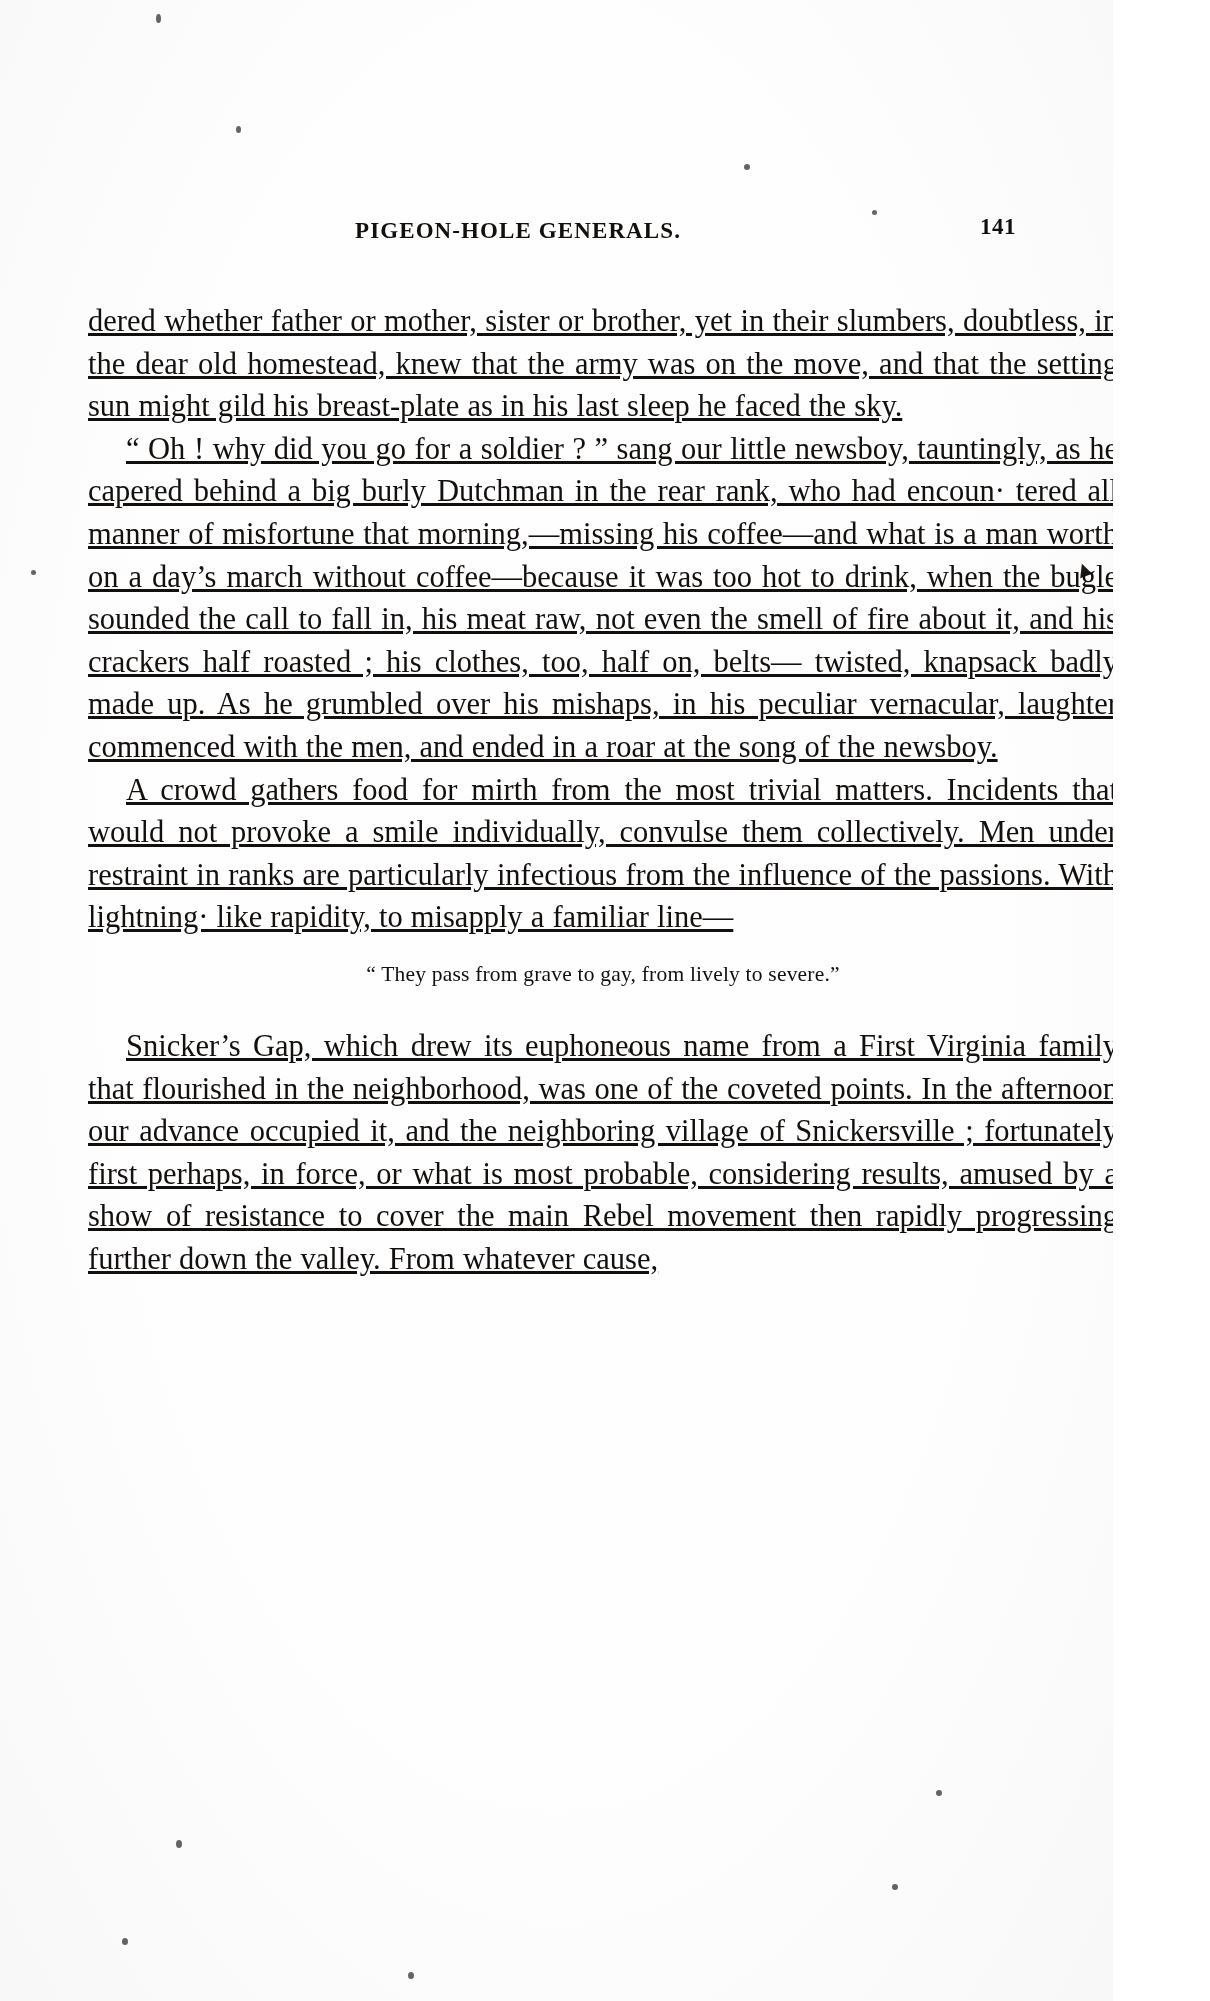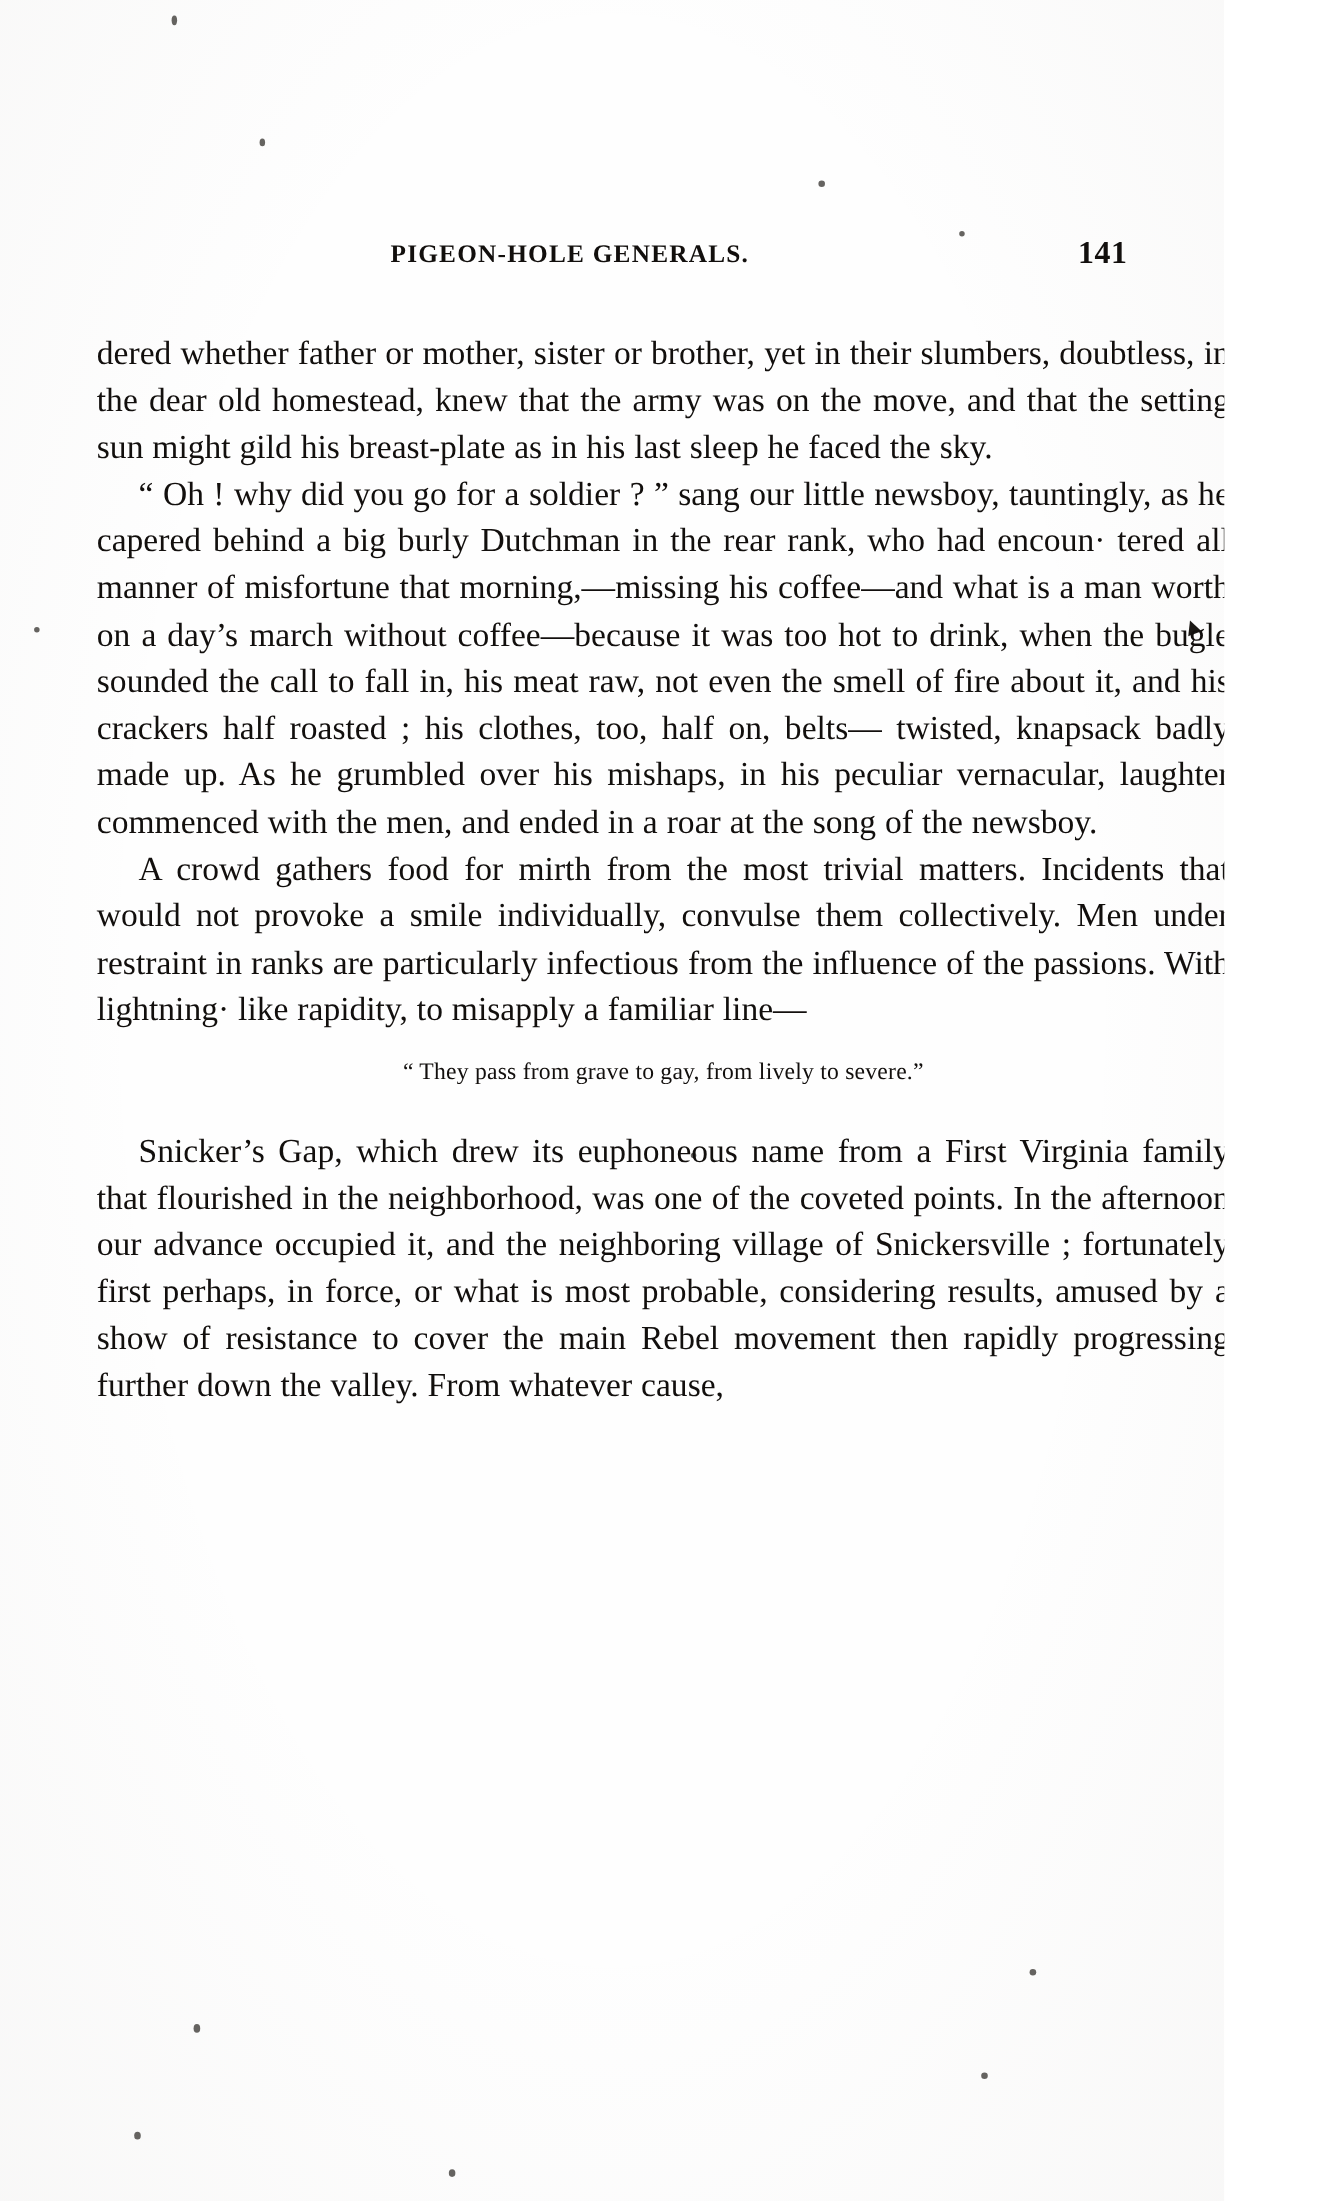--- a/index.html
+++ b/index.html
@@ -46,38 +46,39 @@
     font-weight: bold;
     letter-spacing: 1.1px;
     font-size: 23px;
     white-space: nowrap;
   }
   .folio {
     position: absolute;
     left: 980px;
     top: -4px;
     font-weight: bold;
-    font-size: 29px;
+    font-size: 23px;
     letter-spacing: 0.5px;
   }
 
   .textblock {
     position: absolute;
     left: 88px;
     top: 300px;
     width: 1030px;
   }
 
   p.body {
     margin: 0;
     font-size: 30.5px;
     line-height: 42.6px;
     text-align: justify;
     text-justify: inter-word;
     word-spacing: 0.5px;
+    text-decoration: underline;
   }
   p.indent {
     text-indent: 38px;
   }
   .verse {
     margin: 20px 0 36px 0;
     text-align: center;
     font-size: 21.5px;
     line-height: 30px;
     letter-spacing: 0.2px;

